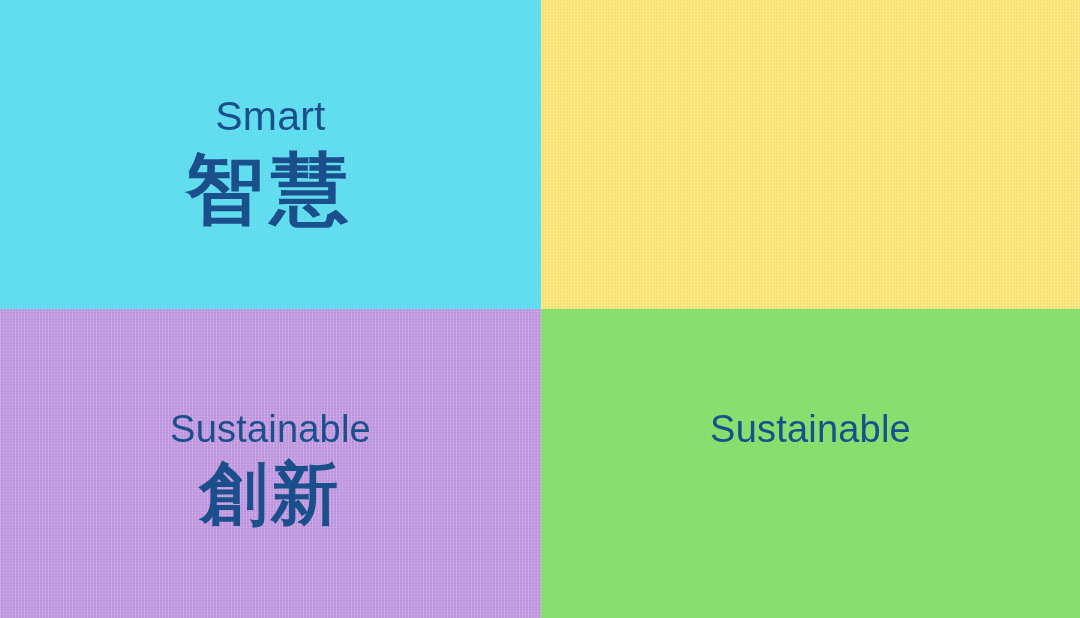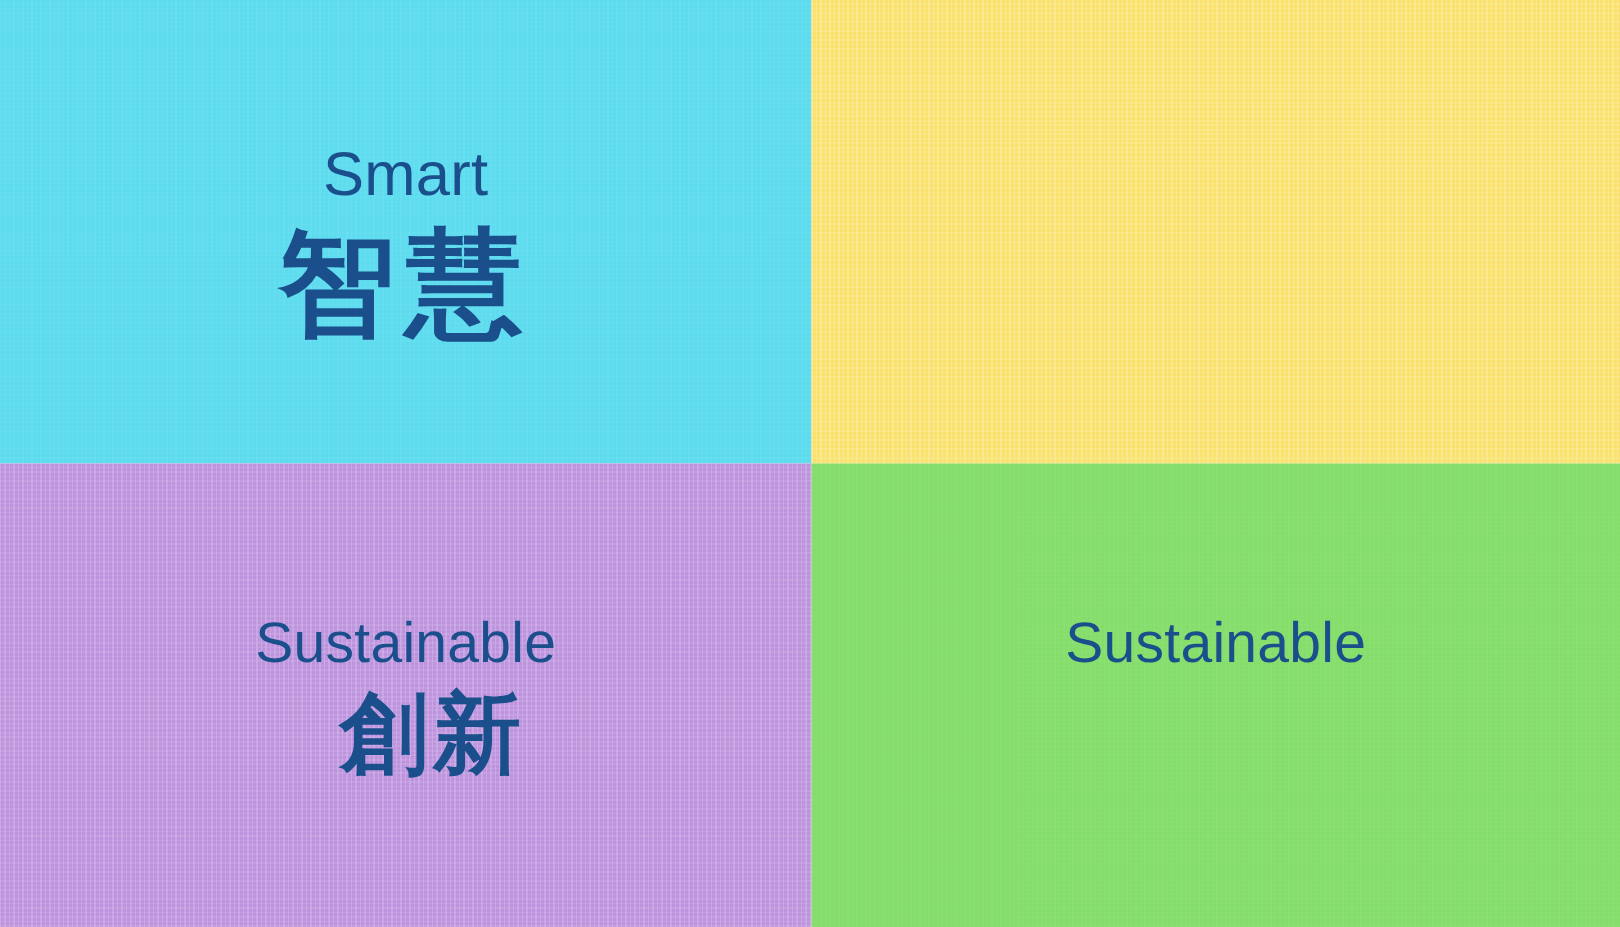--- a/index.html
+++ b/index.html
@@ -84,21 +84,21 @@
   .q-cyan   .label-stack { top: 96px; align-items: center;  }
   .q-cyan   .label-en    { font-size: 41px; }
   .q-cyan   .label-zh    { margin-top: 14px; font-size: 78px; letter-spacing: 7px; }
 
   .q-yellow .label-stack { top: 101px; }
   .q-yellow .label-en    { font-size: 39px; }
   .q-yellow .label-zh    { margin-top: 12px; font-size: 78px; letter-spacing: 3px; }
 
   .q-purple .label-stack { top: 101px; }
   .q-purple .label-en    { font-size: 38px; }
-  .q-purple .label-zh    { margin-top: 12px; font-size: 59px; letter-spacing: 3px; padding-left: 36px; }
+  .q-purple .label-zh    { margin-top: 12px; font-size: 68px; letter-spacing: 3px; }
 
   .q-green  .label-stack { top: 101px; }
   .q-green  .label-en    { font-size: 38px; }
   .q-green  .label-zh    { margin-top: 12px; font-size: 78px; letter-spacing: 3px; }
 </style>
 </head>
 <body>
 
 <div id="board">
 

